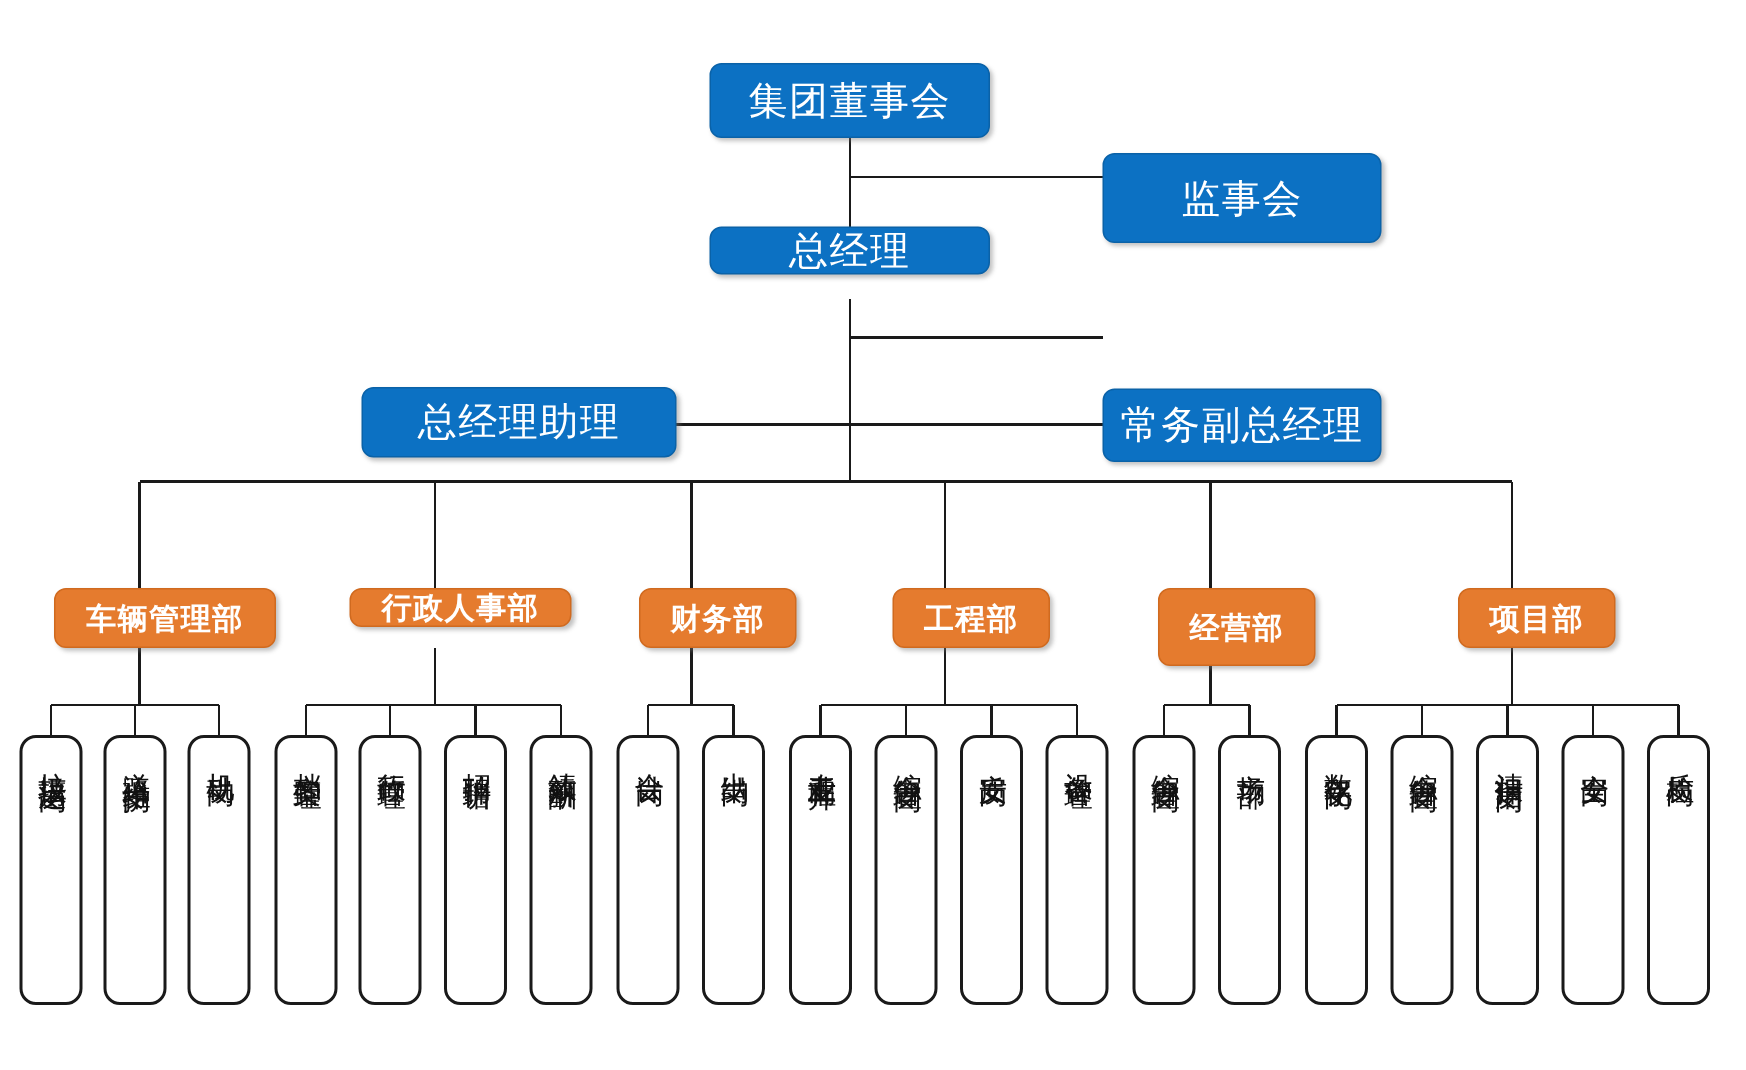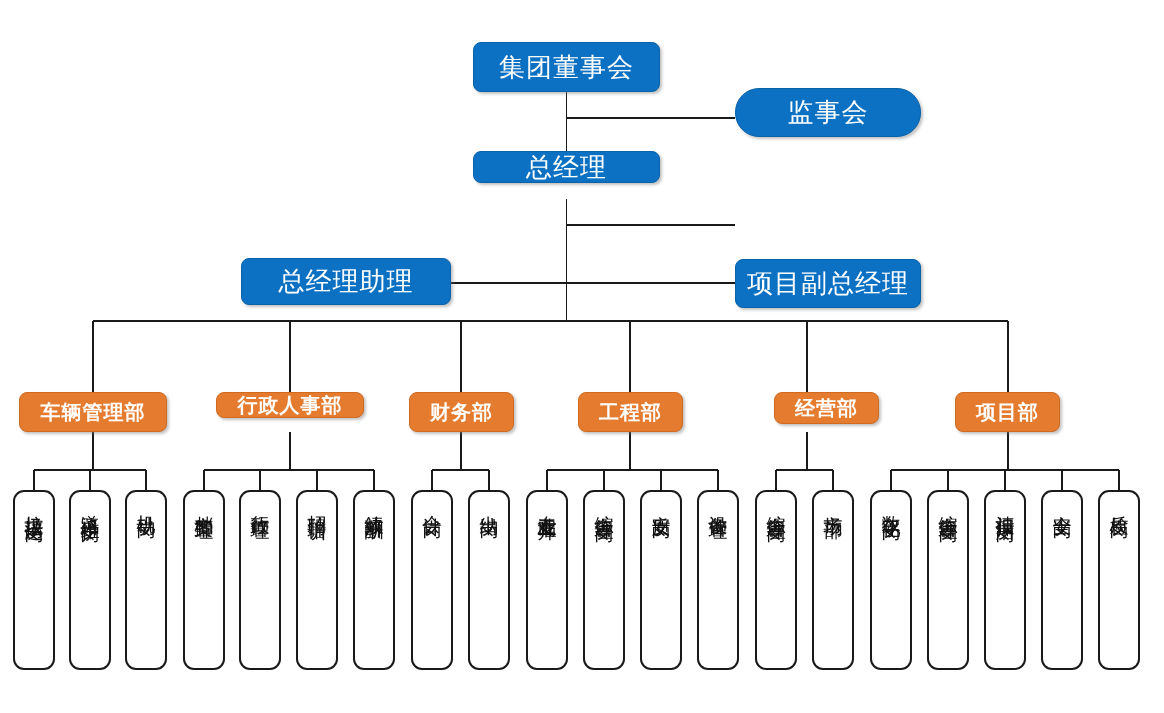--- a/index.html
+++ b/index.html
@@ -29,20 +29,21 @@
     letter-spacing:1px;
   }
   .node.orange{
     background:#E57B2E;
     color:#ffffff;
     border:1px solid #D06A1F;
     box-shadow:2px 2px 3px rgba(120,120,120,.45);
     font-size:20px;
     font-weight:700;
     letter-spacing:1px;
+    margin-left:17px;
   }
   .node.leaf{
     background:#ffffff;
     color:#111111;
     border:2px solid #1a1a1a;
     border-radius:11px;
     font-size:19px;
     font-weight:400;
     writing-mode:vertical-rl;
     text-orientation:upright;
@@ -122,38 +123,38 @@
       <line x1="891" y1="470" x2="891" y2="490" stroke-width="1.6"></line>
       <line x1="948" y1="470" x2="948" y2="490" stroke-width="1.6"></line>
       <line x1="1005" y1="470" x2="1005" y2="490" stroke-width="1.6"></line>
       <line x1="1062" y1="470" x2="1062" y2="490" stroke-width="1.6"></line>
       <line x1="1119" y1="470" x2="1119" y2="490" stroke-width="1.6"></line>
     </g>
   </svg>
 
   <div class="node blue" style="left:473px;top:42px;width:187px;height:50px;">集团董事会</div>
 
-  <div class="node blue" style="left:735px;top:88px;width:186px;height:49px;border-radius:24px;">监事会</div>
+  <div class="node blue" style="left:735px;top:102px;width:186px;height:60px;">监事会</div>
 
   <div class="node blue" style="left:473px;top:151px;width:187px;height:32px;">总经理</div>
 
 
-  <div class="node blue" style="left:735px;top:259px;width:186px;height:49px;">项目副总经理</div>
+  <div class="node blue" style="left:735px;top:259px;width:186px;height:49px;">常务副总经理</div>
 
   <div class="node blue" style="left:241px;top:258px;width:210px;height:47px;">总经理助理</div>
 
   <div class="node orange" style="left:19px;top:392px;width:148px;height:40px;">车辆管理部</div>
 
   <div class="node orange" style="left:216px;top:392px;width:148px;height:26px;">行政人事部</div>
 
   <div class="node orange" style="left:409px;top:392px;width:105px;height:40px;">财务部</div>
 
   <div class="node orange" style="left:578px;top:392px;width:105px;height:40px;">工程部</div>
 
-  <div class="node orange" style="left:774px;top:392px;width:105px;height:32px;">经营部</div>
+  <div class="node orange" style="left:755px;top:392px;width:105px;height:52px;">经营部</div>
 
   <div class="node orange" style="left:955px;top:392px;width:105px;height:40px;">项目部</div>
 
   <div class="node leaf" style="left:13px;top:490px;width:42px;height:180px;">
     <span class="leaf-txt">垃圾清运岗</span>
   </div>
   <div class="node leaf" style="left:69px;top:490px;width:42px;height:180px;">
     <span class="leaf-txt">道路维护岗</span>
   </div>
   <div class="node leaf" style="left:125px;top:490px;width:42px;height:180px;">

